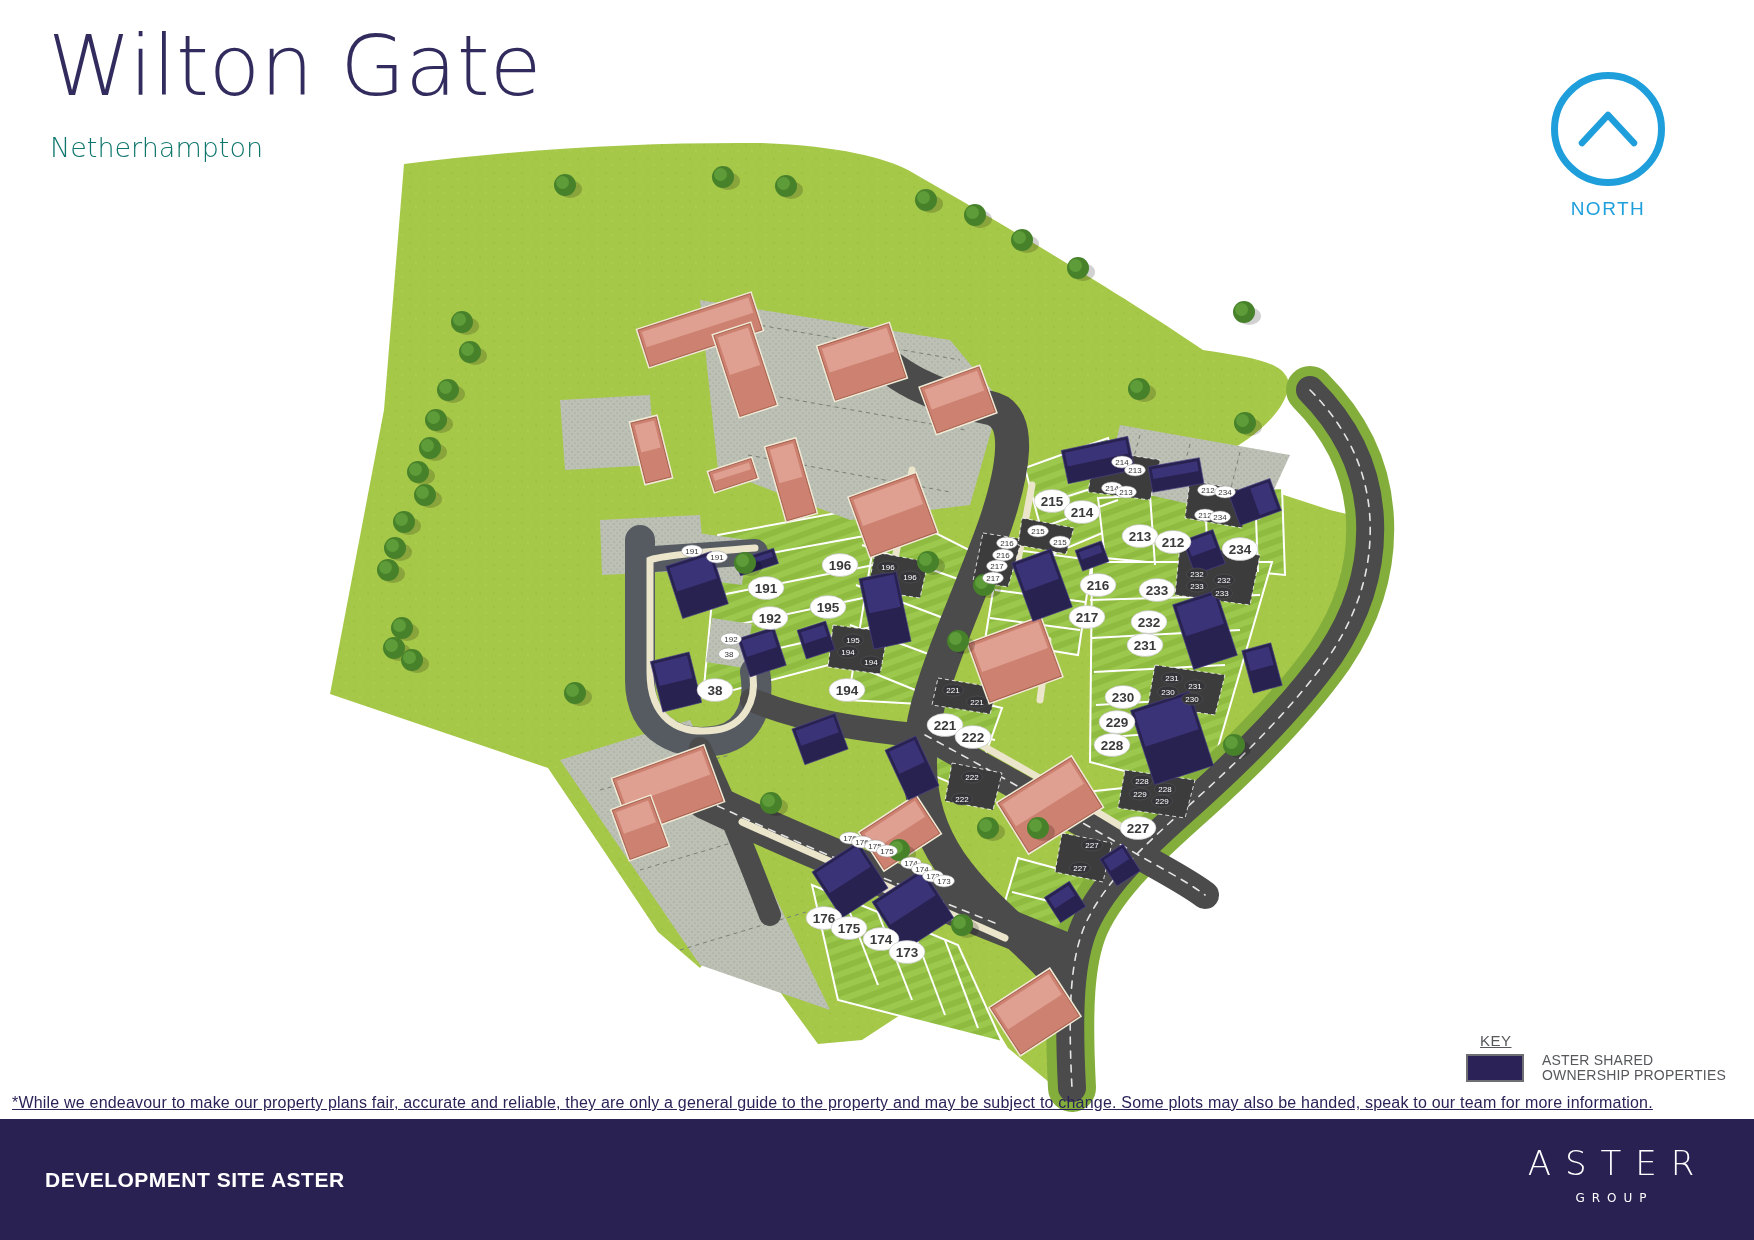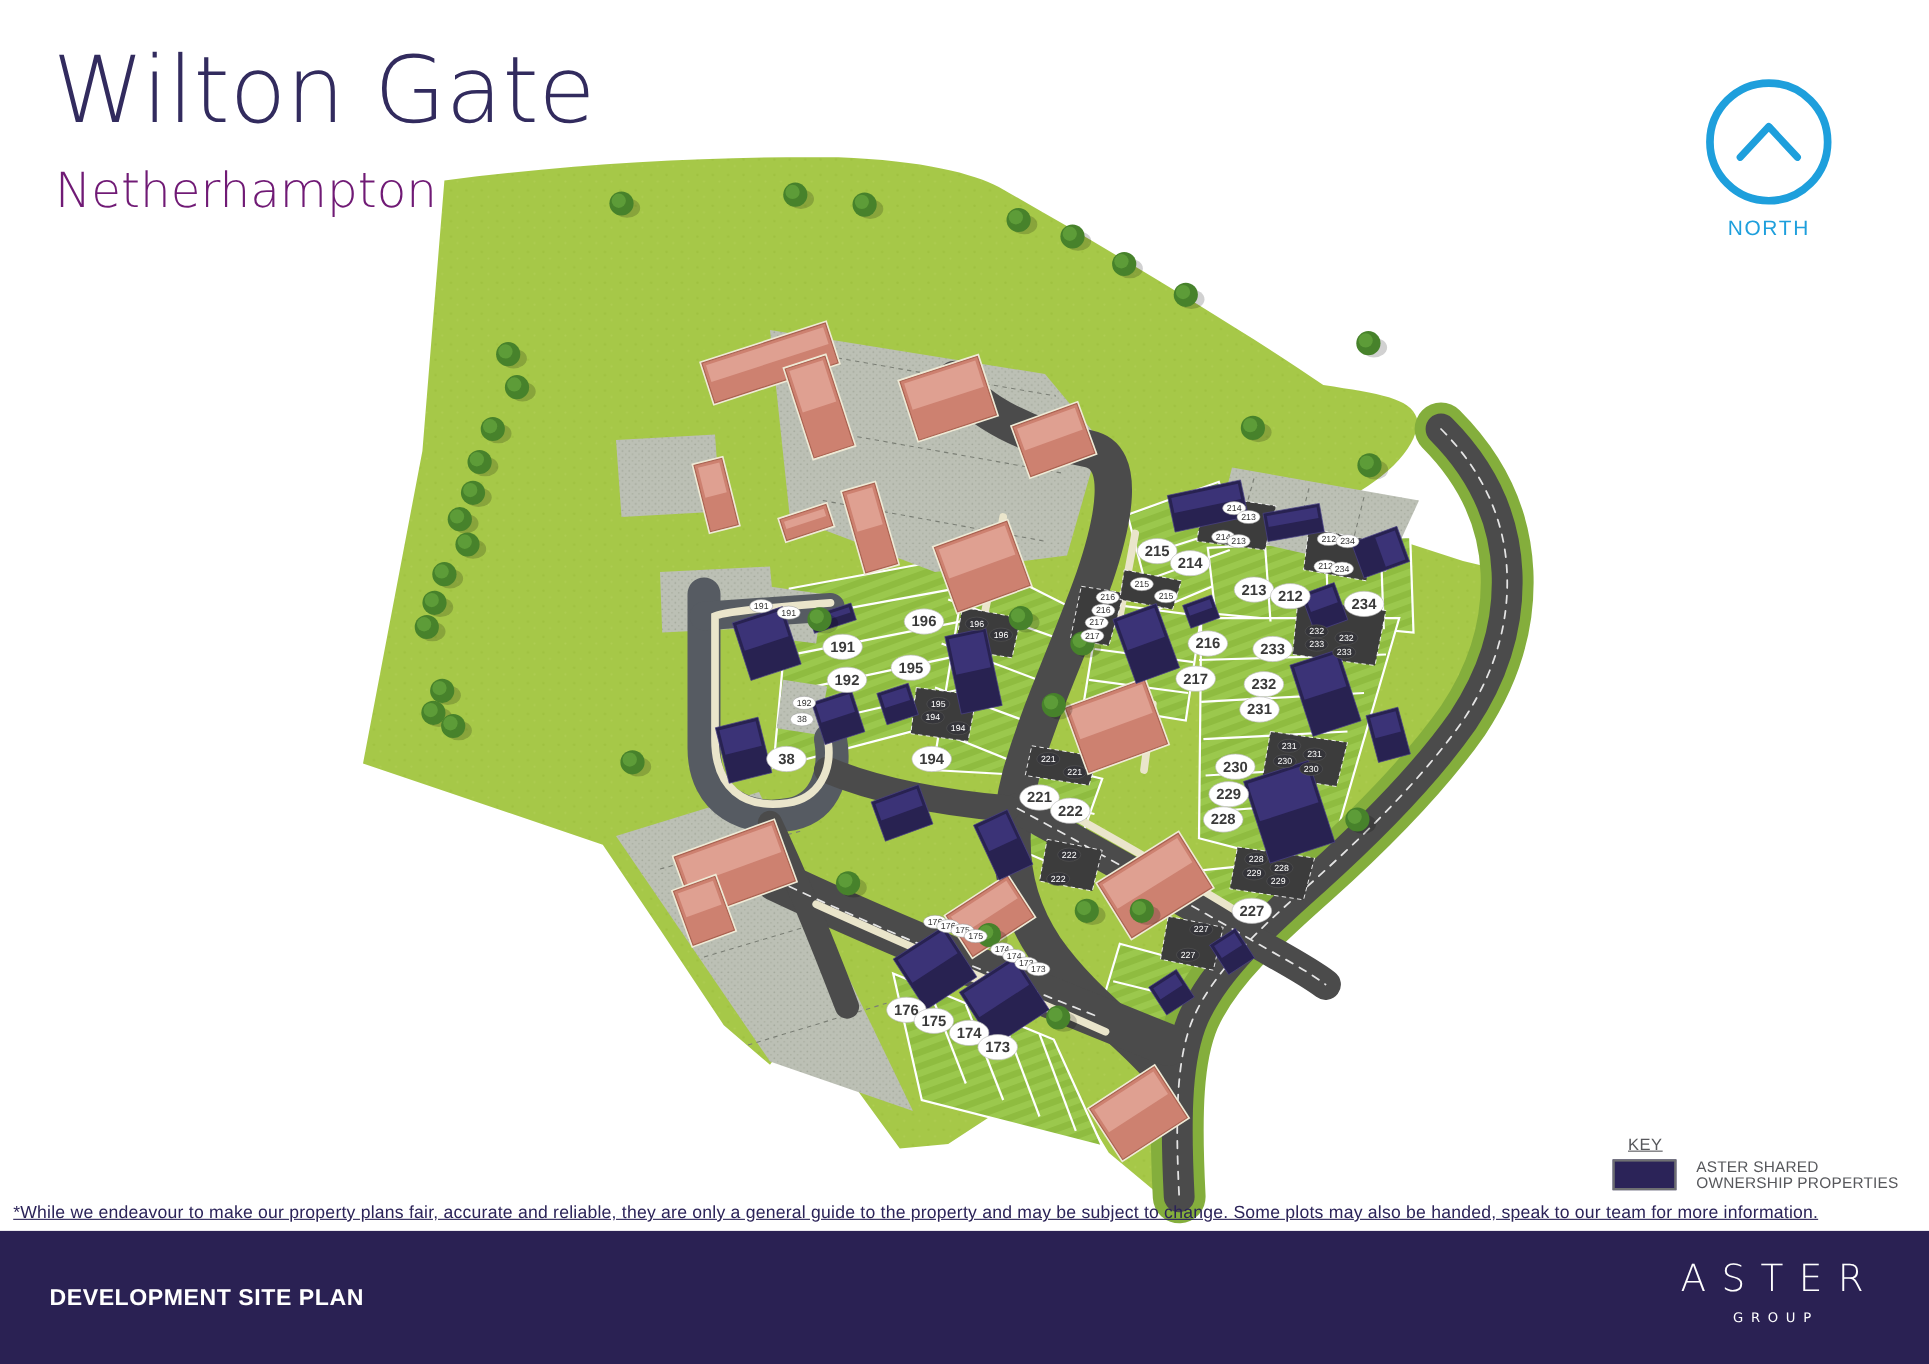--- a/index.html
+++ b/index.html
@@ -1,23 +1,23 @@
 <!DOCTYPE html>
 <html><head>
 <meta charset="utf-8">
 <style>
   html,body{margin:0;padding:0;}
   body{width:1754px;height:1240px;position:relative;background:#ffffff;overflow:hidden;
        font-family:"Liberation Sans",sans-serif;}
   .page{position:absolute;inset:0;}
   
-  .hdr{position:absolute;left:48px;top:40px;}
+  .hdr{position:absolute;left:48px;top:24px;}
   .hdr h1{margin:0;font-size:84px;line-height:1.0;font-weight:300;color:#322b5e;
           font-family:"DejaVu Sans",sans-serif;letter-spacing:0px;}
-  .hdr h2{margin:24px 0 17px 2px;font-size:44px;font-weight:300;color:#701a75;
+  .hdr h2{margin:24px 0 17px 2px;font-size:27px;font-weight:300;color:#0f766e;
           font-family:"DejaVu Sans",sans-serif;}
   
   .north{position:absolute;left:1548px;top:72px;width:120px;text-align:center;}
   .north .circ{width:100px;height:100px;border:7px solid #1e9fdc;border-radius:50%;
                margin:0 auto;position:relative;}
   .north .circ svg{position:absolute;left:0;top:0;}
   .north .lbl{margin-top:12px;font-size:19px;letter-spacing:1.5px;color:#1e9fdc;font-weight:400;}
   
   .key{position:absolute;left:1466px;top:1032px;width:270px;font-size:14px;color:#57585c;}
   .key .kh{margin-left:14px;font-size:15px;text-decoration:underline;letter-spacing:.5px;}
@@ -850,20 +850,20 @@
       <div class="kt">
         <div>ASTER SHARED</div>
         <div>OWNERSHIP PROPERTIES</div>
       </div>
     </div>
   </div>
 
   <div class="disc">*While we endeavour to make our property plans fair, accurate and reliable, they are only a general guide to the property and may be subject to change. Some plots may also be handed, speak to our team for more information.</div>
 
   <div class="foot">
-    <div class="t">DEVELOPMENT SITE PLAN</div>
+    <div class="t">DEVELOPMENT SITE ASTER</div>
     <div class="brand">
       <div class="a">ASTER</div>
       <div class="g">GROUP</div>
     </div>
   </div>
 
 </div>
 
 </body></html>

